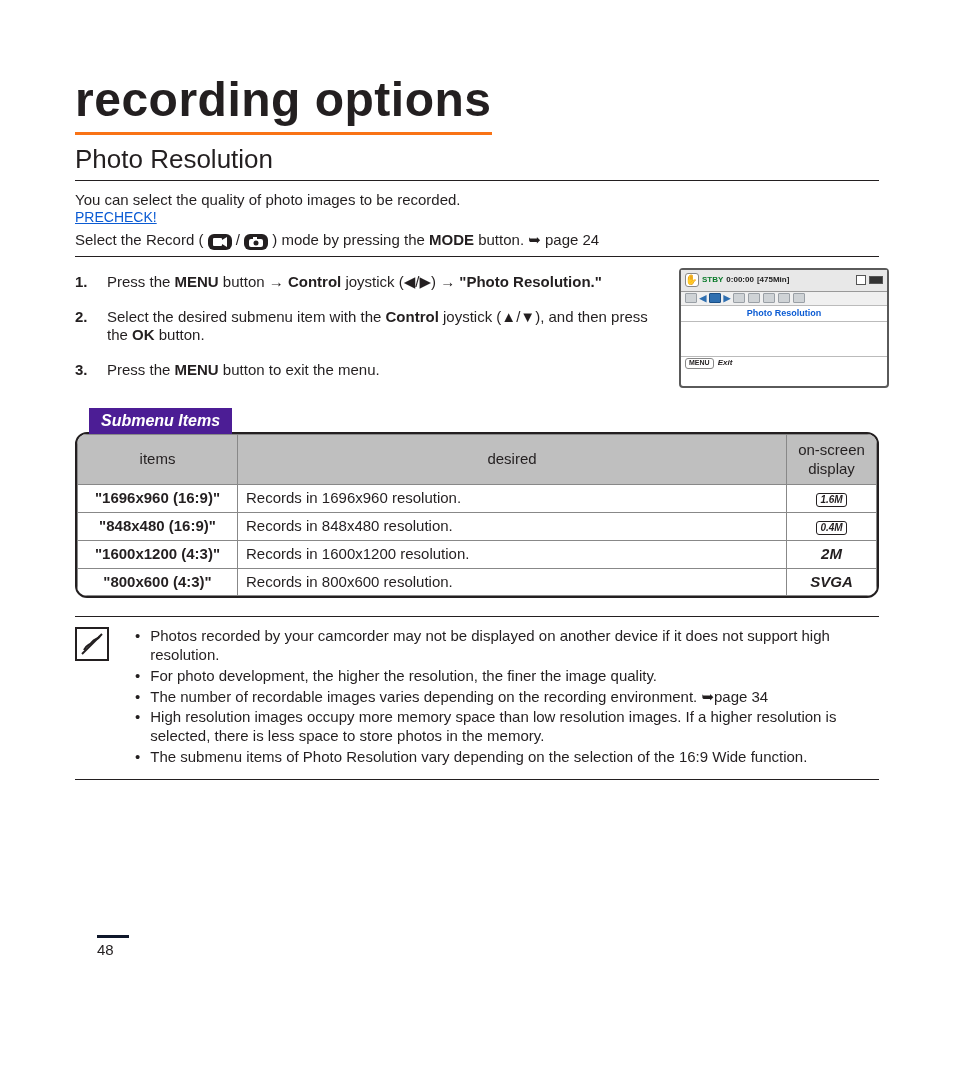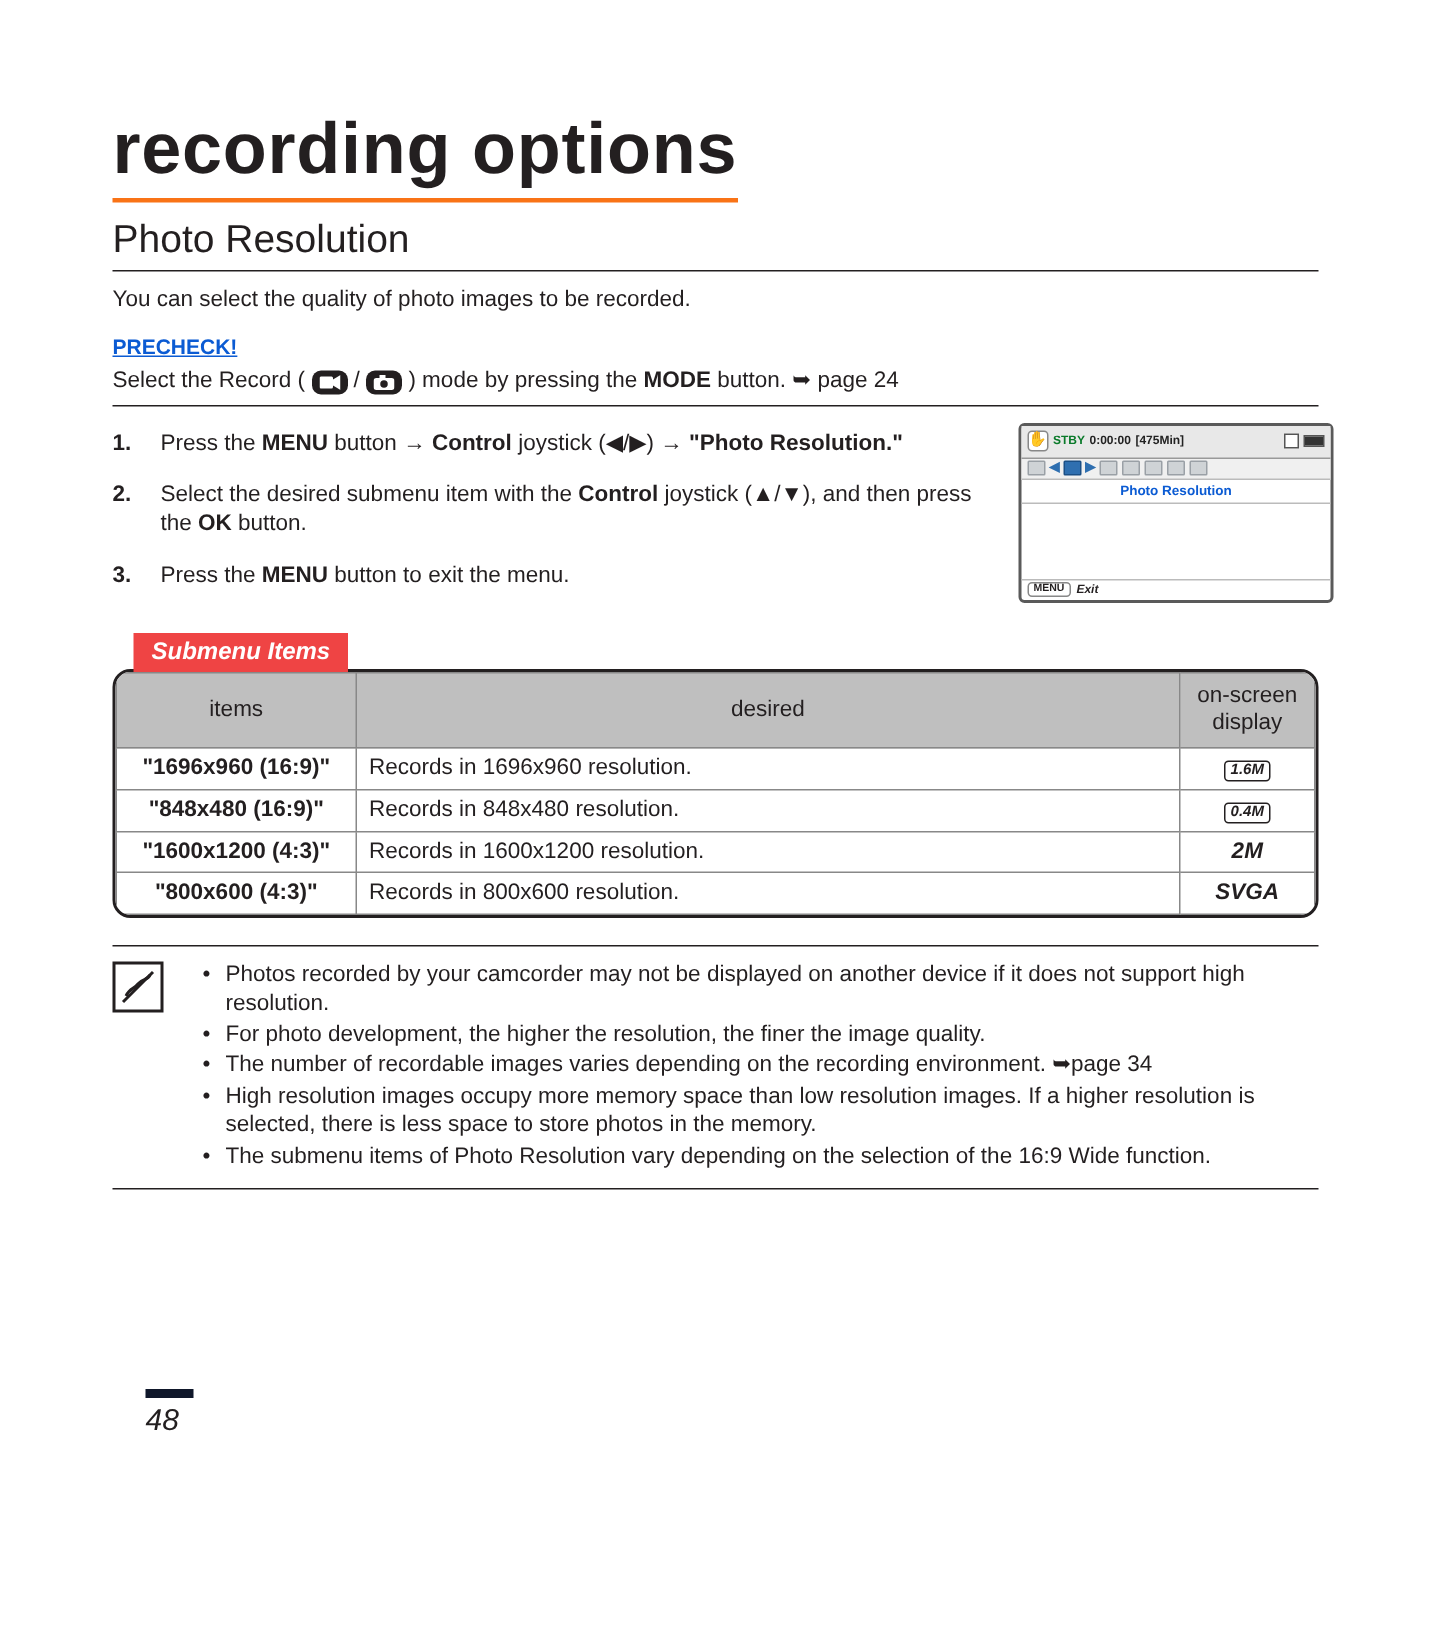--- a/index.html
+++ b/index.html
@@ -23,23 +23,22 @@
   }
   .section-title {
     font-size: 26px;
     font-weight: normal;
     margin-top: 8px;
     border-bottom: 1px solid #231f20;
     padding-bottom: 4px;
   }
   .intro { margin-top: 10px; }
   .precheck {
-    margin-top: 14px;
     color: #0b5bd3;
-    font-weight: bold;
+    font-weight: normal;
     text-decoration: underline;
     font-size: 14px;
   }
   .modeline { margin-top: 4px; border-bottom: 1px solid #231f20; padding-bottom: 6px; }
   .icon-pill {
     display: inline-flex; align-items: center; justify-content: center;
     background:#231f20; color:#fff; border-radius:6px; padding:0 5px; height:16px;
     font-size:11px; vertical-align:-2px;
   }
   .steps { margin-top: 16px; padding-right: 230px; position: relative; }
@@ -72,30 +71,30 @@
   .screen .li{
     display:flex; justify-content:space-between; align-items:center;
     font-size:8.5px; font-weight:bold; padding:1px 2px; border-radius:2px;
   }
   .screen .li.sel{ background:#dcdcdc; }
   .screen .li .chk{ color:#d17a00; margin-right:2px; }
   .screen .li .res-icon{
     width:12px; height:8px; border:1px solid #555; border-radius:1px; display:inline-block;
   }
   .screen .footer{
-    position:absolute; bottom:0; left:0; right:0; height:14px;
+    position:absolute; bottom:16px; left:0; right:0; height:14px;
     display:flex; align-items:center; gap:4px; padding:0 4px; font-size:8px;
     border-top:1px solid #bbb;
   }
   .screen .footer .menu-pill{ background:#fff; border:1px solid #888; border-radius:3px; padding:0 3px; font-weight:bold; font-size:7px;}
   .screen .footer .exit{ font-style:italic; font-weight:bold; text-shadow:0 0 1px #fff; }
 
   .submenu-wrap { margin-top: 28px; }
   .submenu-tag {
-    display:inline-block; background:#ef4444; color:#fff; font-style:italic;
+    display:inline-block; background:#4c1d95; color:#fff; font-style:italic;
     font-weight:bold; padding:3px 12px; font-size:16px; margin-left:14px;
   }
   .submenu-table {
     border:2px solid #231f20; border-radius:12px; overflow:hidden; margin-top:-2px;
   }
   table { border-collapse: collapse; width:100%; }
   th, td { border:1px solid #888; padding:4px 8px; font-size:15px; }
   th {
     background:#bfbfbf; font-weight:normal; text-align:center;
     font-size:15px; padding:6px 4px;
@@ -114,22 +113,22 @@
   }
   .note-icon{
     width:34px; height:34px; border:2px solid #231f20; background:#fff;
     display:flex; align-items:center; justify-content:center; flex:0 0 auto;
   }
   .note-icon svg{ width:24px; height:24px; }
   .notes-box ul{ list-style:none; }
   .notes-box li{ display:flex; gap:10px; margin-bottom:2px; }
   .notes-box li::before{ content:"•"; }
   .page-num{
-    position:absolute; left:22px; bottom:30px; font-size:20px;
-    border-top:6px solid #0f172a; padding-top:3px; width:32px;font-style:italic;
+    position:absolute; left:22px; bottom:30px; font-size:15px;
+    border-top:3px solid #0f172a; padding-top:3px; width:32px;
   }
   .page-wrap{ position:relative; min-height:920px; }
   .arrow{ font-family: Arial; }
   b { font-weight:bold; }
 </style>
 </head>
 <body>
 <div class="page-wrap">
 
 

